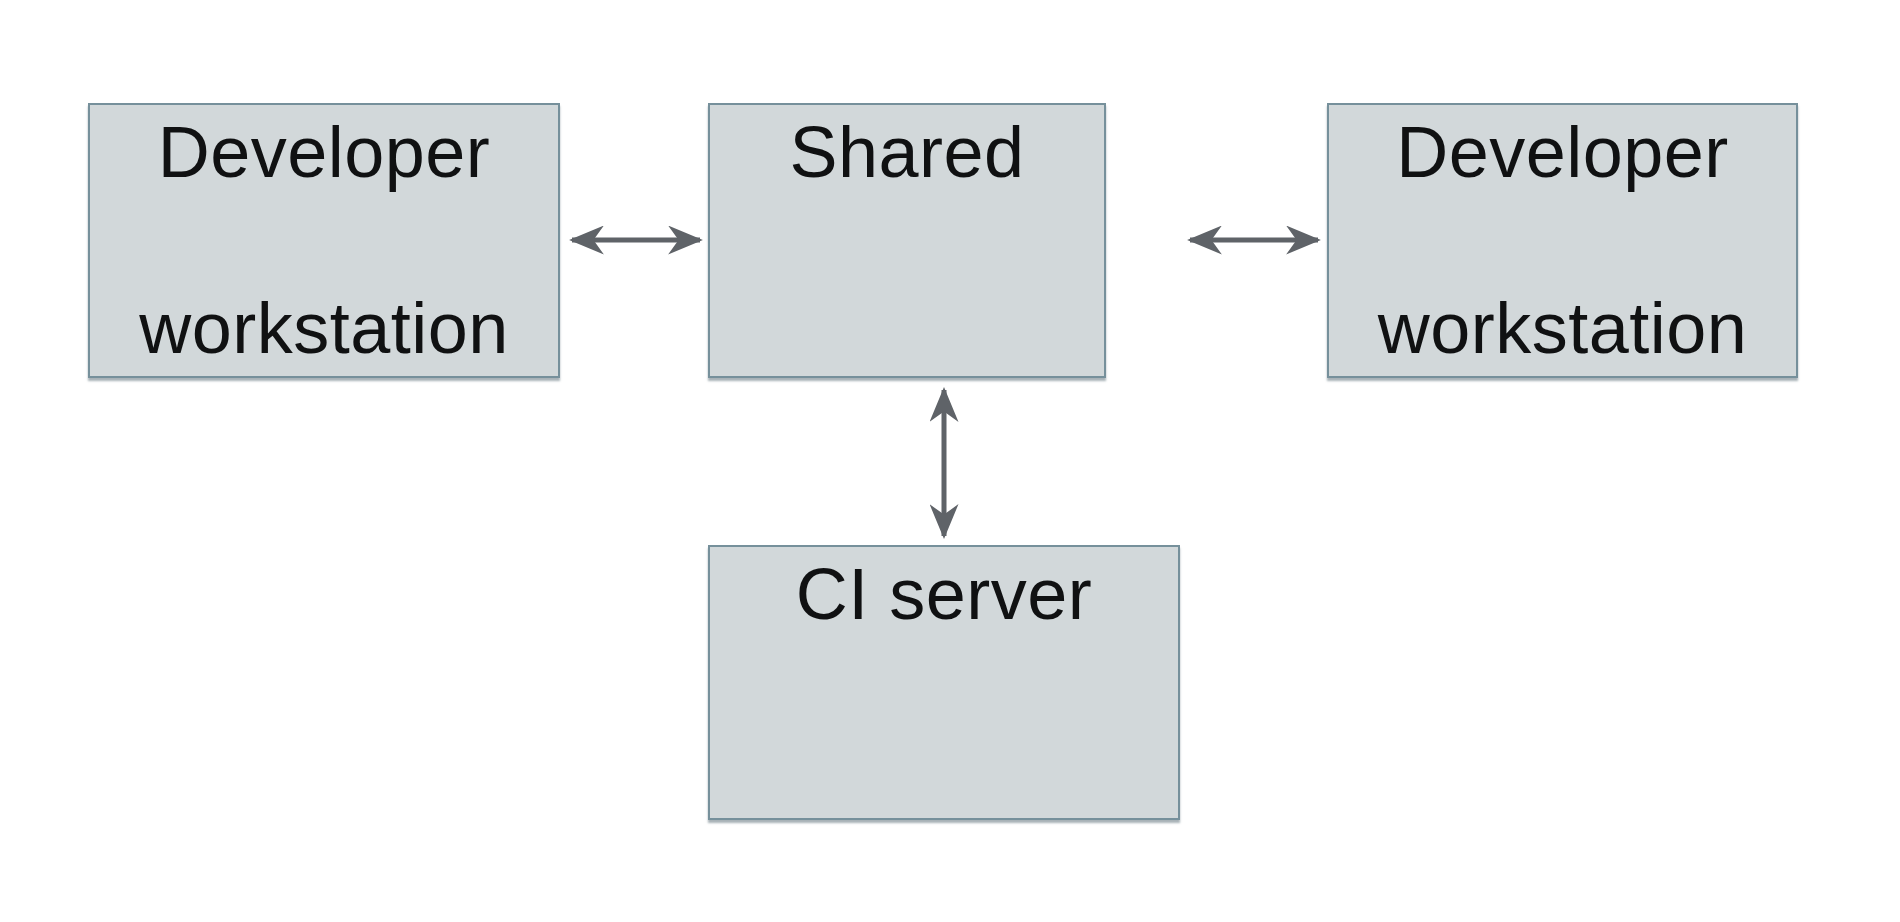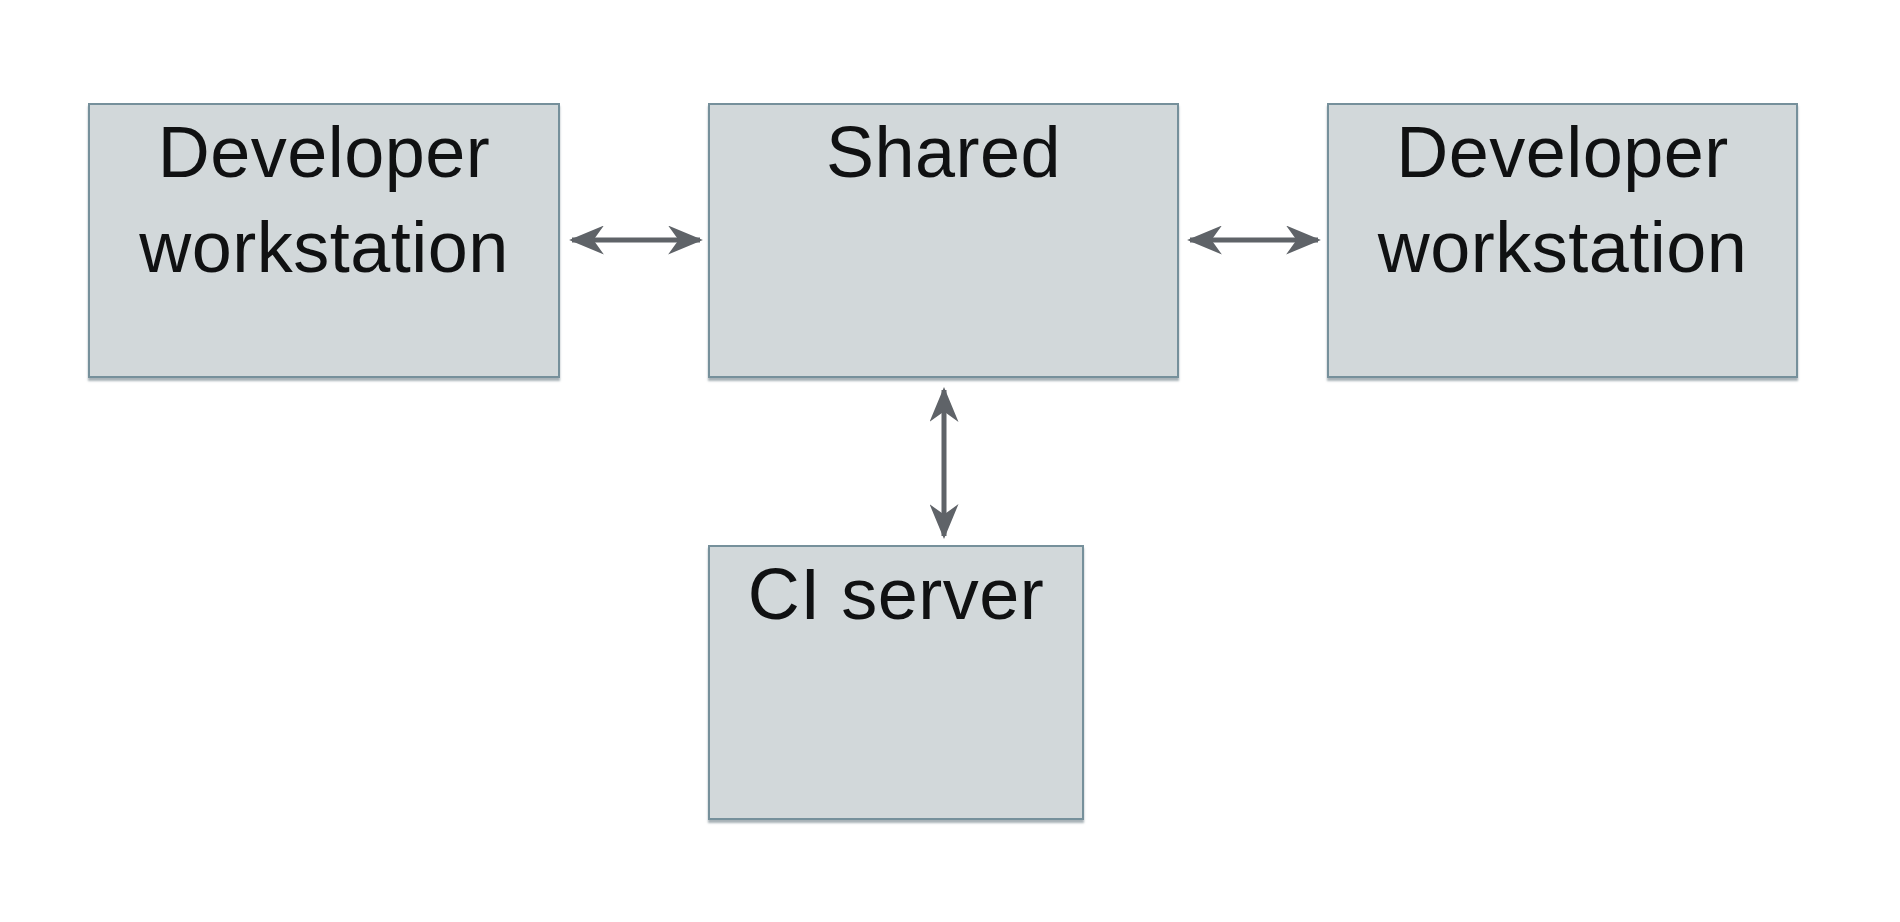--- a/index.html
+++ b/index.html
@@ -15,34 +15,35 @@
     overflow: hidden;
   }
   .node {
     position: absolute;
     background: #d2d8da;
     border: 2px solid #76909b;
     box-shadow: 0 3px 2px rgba(96, 115, 124, 0.55);
     display: flex;
     flex-direction: column;
     align-items: center;
-    justify-content: flex-start;
+    justify-content: space-between;
     text-align: center;
+    gap: 44px;
   }
   .node .line {
     font-size: 72px;
     line-height: 95px;
     color: #101112;
     letter-spacing: 0.5px;
     white-space: nowrap;
   }
   #node-dev-left  { left: 88px;   top: 103px; width: 472px; height: 275px; }
-  #node-cache     { left: 708px;  top: 103px; width: 471px; height: 275px; }
+  #node-cache     { left: 708px;  top: 103px; width: 398px; height: 275px; }
   #node-dev-right { left: 1327px; top: 103px; width: 471px; height: 275px; }
-  #node-ci        { left: 708px;  top: 545px; width: 376px; height: 275px; }
+  #node-ci        { left: 708px;  top: 545px; width: 472px; height: 275px; }
   .edges-layer {
     position: absolute;
     left: 0; top: 0;
     width: 1900px;
     height: 922px;
     pointer-events: none;
   }
 </style>
 </head>
 <body>

